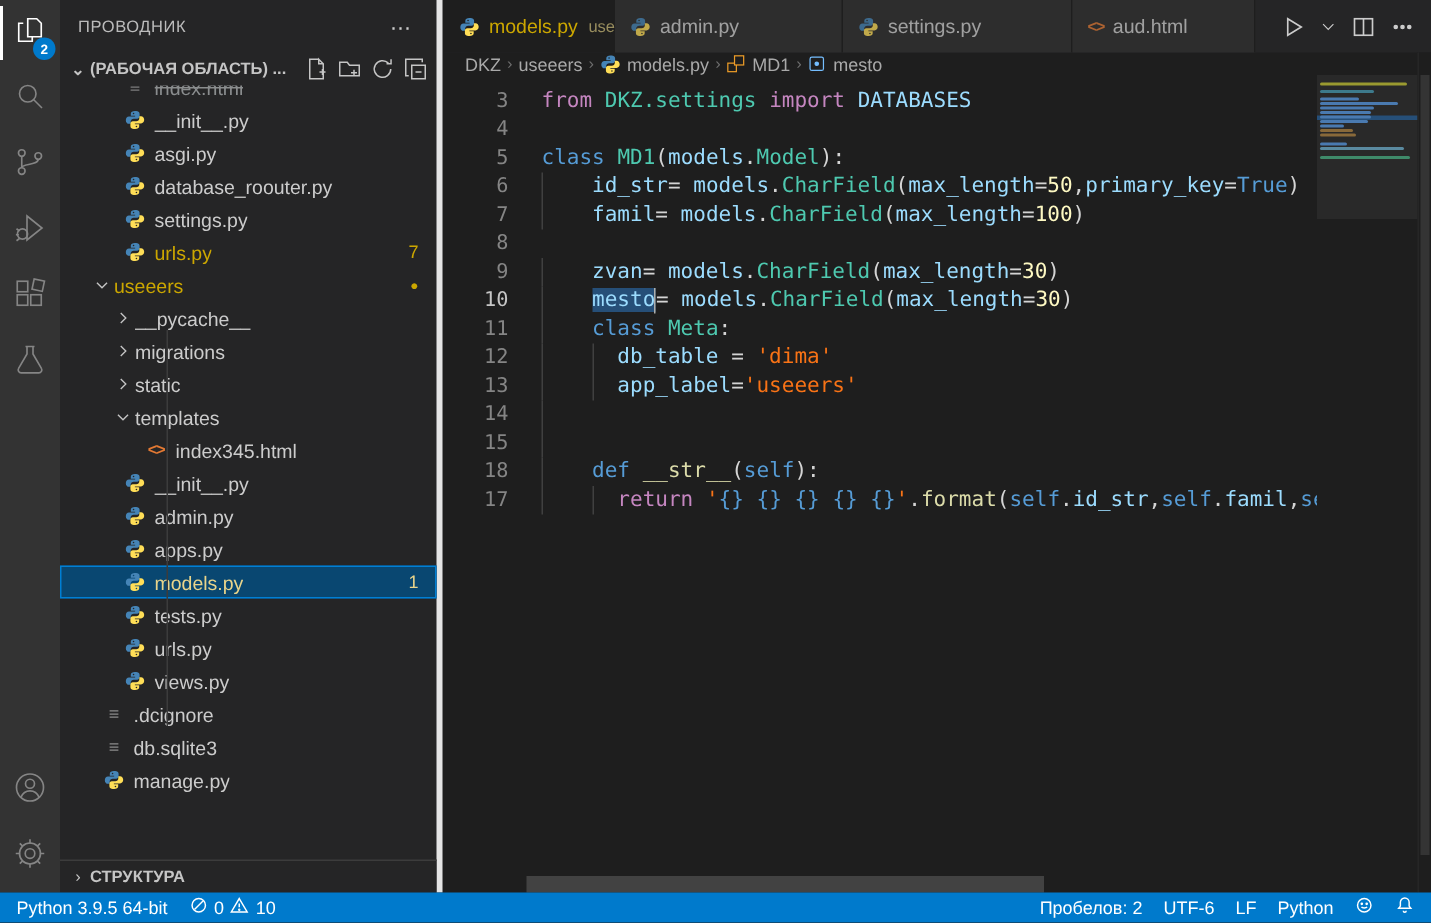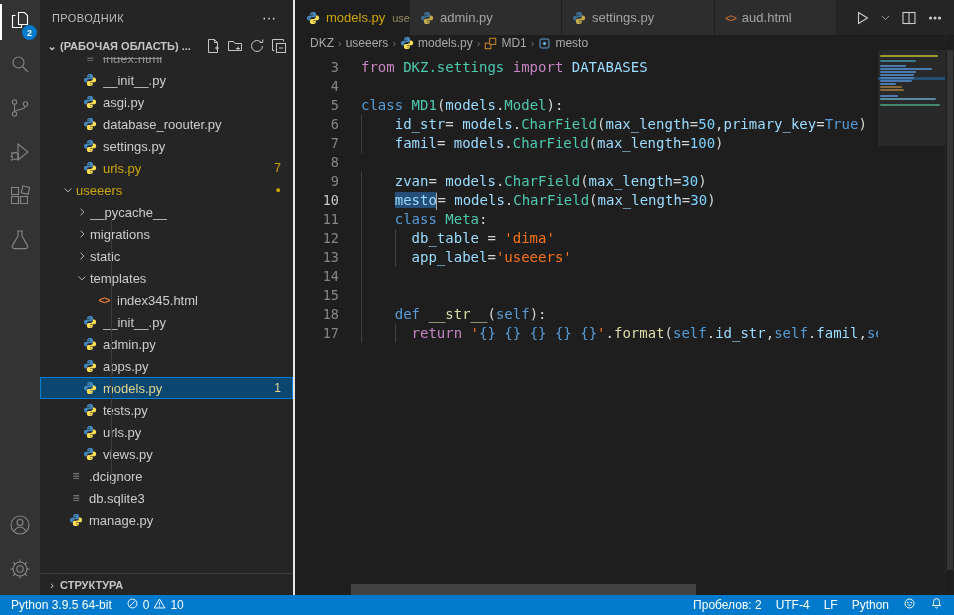--- a/index.html
+++ b/index.html
@@ -11,21 +11,21 @@
   .activitybar{position:absolute;left:0;top:0;width:40px;height:595px;background:#333333;z-index:5;}
   .ab-item{position:relative;width:40px;height:44px;display:flex;align-items:center;justify-content:center;color:#858585;cursor:pointer;}
   .ab-item.active{color:#ffffff;}
   .ab-item.active::before{content:"";position:absolute;left:0;top:4px;bottom:4px;width:2px;background:#ffffff;}
   .ab-item svg{width:24px;height:24px;stroke:currentColor;fill:none;stroke-width:1.1;}
   .ab-badge{position:absolute;right:3px;bottom:4px;min-width:15px;height:15px;border-radius:50%;background:#007acc;color:#fff;
     font-size:9px;display:flex;align-items:center;justify-content:center;font-weight:bold;}
   .ab-bottom{position:absolute;bottom:2px;left:0;width:40px;}
 
   
-  .sidebar{position:absolute;left:40px;top:0;width:255px;height:595px;background:#252526;color:#cccccc;border-right:2px solid #e5e5e5;}
+  .sidebar{position:absolute;left:40px;top:0;width:255px;height:595px;background:#252526;color:#cccccc;border-right:4px solid #e5e5e5;}
   .sb-title{height:35px;display:flex;align-items:center;padding:0 12px;font-size:11px;letter-spacing:.4px;color:#bbbbbb;}
   .sb-title .grow{flex:1;}
   .sb-more{color:#cccccc;font-size:14px;letter-spacing:1px;cursor:pointer;padding:0 4px;}
   .sb-section{height:22px;display:flex;align-items:center;padding:0 4px 0 4px;font-size:11px;font-weight:bold;color:#c5c5c5;}
   .sb-section .chev{width:16px;text-align:center;}
   .sb-section .lbl{white-space:nowrap;overflow:hidden;}
   .sb-actions{margin-left:auto;display:flex;gap:2px;}
   .sb-actions span{width:20px;height:20px;display:flex;align-items:center;justify-content:center;color:#c5c5c5;cursor:pointer;border-radius:3px;}
   .sb-actions svg{width:16px;height:16px;stroke:currentColor;fill:none;stroke-width:1;}
   .tree{position:relative;font-size:13px;}
@@ -54,36 +54,36 @@
     border-right:1px solid #1e1e1e;cursor:pointer;flex:none;}
   .tab .ticon{margin-right:6px;display:flex;}
   .tab.active{background:#1e1e1e;color:#cca700;}
   .tab .desc{margin-left:7px;font-size:11px;color:#988d5e;}
   .tab .tprob{margin-left:6px;font-size:12px;color:#cca700;}
   .tab .close{margin-left:8px;color:#c5c5c5;font-size:15px;line-height:1;padding:1px 3px;border-radius:3px;}
   .editor-actions{margin-left:auto;display:flex;align-items:center;gap:4px;padding-right:8px;color:#cccccc;}
   .editor-actions .ea{display:flex;align-items:center;justify-content:center;height:24px;padding:0 3px;cursor:pointer;border-radius:3px;}
   .editor-actions svg{width:16px;height:16px;stroke:currentColor;fill:none;stroke-width:1.1;}
   .breadcrumb{height:16px;display:flex;align-items:center;font-size:12px;color:#a9a9a9;padding-left:14px;gap:4px;}
-  .breadcrumb .bc{display:flex;align-items:flex-end;gap:4px;cursor:pointer;}
+  .breadcrumb .bc{display:flex;align-items:flex-start;gap:4px;cursor:pointer;}
   .breadcrumb .sep{color:#6e6e6e;font-size:11px;}
   .bc svg{width:13px;height:13px;}
 
   
   .code{position:absolute;left:0;top:51px;right:76px;bottom:0;overflow:hidden;
     font-family:"DejaVu Sans Mono","Liberation Mono",monospace;font-size:14px;}
   .codelines{position:absolute;left:0;top:7px;right:0;}
   .cl{display:flex;height:19px;line-height:19px;position:relative;}
   .ln{width:43px;text-align:right;color:#858585;flex:none;font-size:13.5px;user-select:none;}
   .cl.current .ln{color:#c6c6c6;}
   .ct{margin:0;padding:0 0 0 22px;white-space:pre;position:relative;}
   .g0,.g4{position:absolute;top:0;width:1px;height:19px;background:#404040;}
   .g0{left:22px;} .g4{left:55.6px;}
   .tk-k{color:#569cd6;} .tk-c{color:#c586c0;} .tk-t{color:#4ec9b0;} .tk-v{color:#9cdcfe;}
-  .tk-s{color:#f97316;} .tk-n{color:#7dd3fc;} .tk-p{color:#d4d4d4;} .tk-f{color:#dcdcaa;}
+  .tk-s{color:#f97316;} .tk-n{color:#fef9c3;} .tk-p{color:#d4d4d4;} .tk-f{color:#dcdcaa;}
   .tk-sel{background:#264f78;}
   .cursor{display:inline-block;width:1.5px;height:17px;background:#aeafad;vertical-align:middle;margin-left:-1px;}
 
   
   .minimap{position:absolute;top:50px;right:9px;width:67px;bottom:0;background:#1e1e1e;}
   .mm-slider{position:absolute;left:0;right:0;top:0;height:96px;background:rgba(121,121,121,.12);}
   .mm-bar{position:absolute;left:2px;height:2px;border-radius:1px;}
   .mm-band{position:absolute;left:0;right:0;height:3px;background:#264f78;}
   .vscroll{position:absolute;top:35px;right:0;width:9px;bottom:0;background:#1e1e1e;border-left:1px solid rgba(255,255,255,.04);}
   .vthumb{position:absolute;left:1px;right:1px;top:15px;height:520px;background:rgba(121,121,121,.25);}
@@ -645,21 +645,21 @@
               <circle cx="8" cy="11.7" r=".4" fill="currentColor"></circle>
             </svg></span>
           <span>10</span>
         </div>
       </div>
     <div class="st-right" id="st-right">
         <div class="st-item">
           <span>Пробелов: 2</span>
         </div>
         <div class="st-item">
-          <span>UTF-4</span>
+          <span>UTF-6</span>
         </div>
         <div class="st-item">
           <span>LF</span>
         </div>
         <div class="st-item">
           <span>Python</span>
         </div>
         <div class="st-item">
           <span><svg viewBox="0 0 16 16">
               <circle cx="8" cy="8" r="5.5"></circle>

